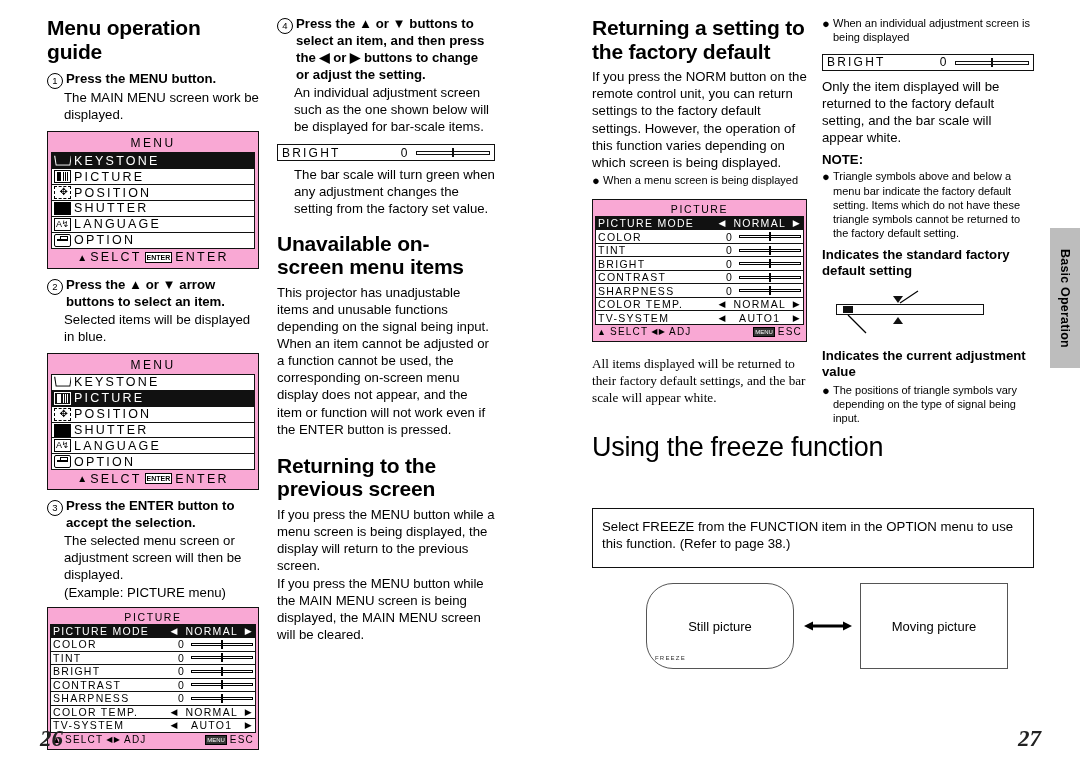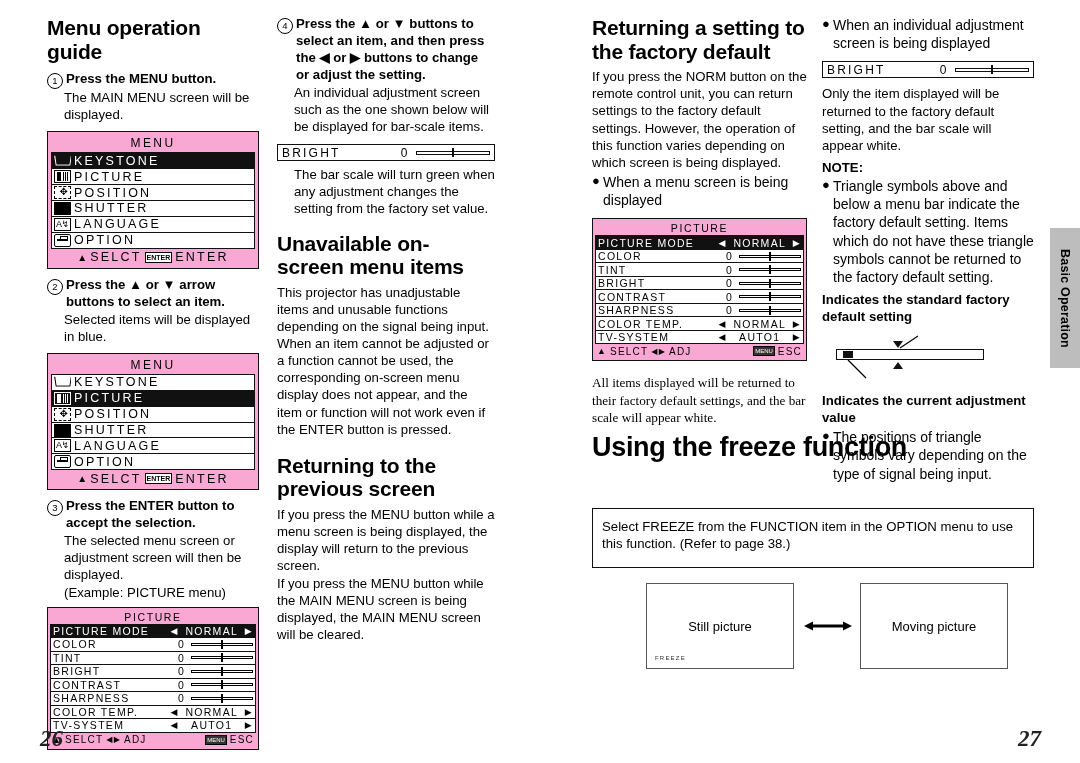--- a/index.html
+++ b/index.html
@@ -29,21 +29,21 @@
   
   h1.section {
     font-size: 21px;
     font-weight: bold;
     margin: 0 0 5px 0;
     line-height: 1.12;
     letter-spacing: -0.2px;
   }
   h1.big {
     font-size: 27px;
-    font-weight: bold;
+    font-weight: normal;
     margin: 0 0 6px 0;
     line-height: 1.12;
     letter-spacing: -0.3px;
   }
   .body-txt {
     font-size: 13.2px;
     line-height: 1.30;
     margin: 0;
   }
   .bold-lead {
@@ -88,21 +88,21 @@
   }
 
   
   .bullet { display: flex; margin-top: 2px; }
   .bullet .dot {
     flex: 0 0 auto;
     width: 11px;
     font-size: 13px;
     line-height: 1.30;
   }
-  .bullet .btxt { flex: 1 1 auto; font-size: 14px; line-height: 1.30; }
+  .bullet .btxt { flex: 1 1 auto; font-size: 11px; line-height: 1.30; }
 
   
   .osd {
     border: 1.6px solid #111;
     background: #f9a8d4;
     font-family: "Liberation Sans", sans-serif;
     padding: 2px 3px 2px 3px;
     box-sizing: border-box;
   }
   .osd-title {
@@ -283,21 +283,21 @@
   .freeze-wrap {
     position: absolute; left: 646px; top: 583px; width: 390px; height: 90px;
   }
   .pic-box {
     position: absolute; top: 0; width: 148px; height: 86px;
     border: 1.3px solid #555; background: #fff;
     font-size: 13px;
     display: flex; align-items: center; justify-content: center;
     box-sizing: border-box;
   }
-  #still-box { left: 0; }
+  #still-box { left: 0; border-radius: 27px; }
   #moving-box { left: 214px; }
   .freeze-label {
     position: absolute; left: 8px; bottom: 7px; font-size: 6px; letter-spacing: 1.2px; color:#333;
   }
   .dbl-arrow {
     position: absolute; left: 158px; top: 37px; width: 48px; height: 12px;
   }
 
   
   .boxed-note {
@@ -339,21 +339,21 @@
 
   <div class="col" id="col1">
     <h1 class="section">Menu operation guide</h1>
 
     <div class="step">
       <div class="num">1</div>
       <div class="txt">
         <p class="bold-lead">Press the MENU button.</p>
       </div>
     </div>
-    <p class="step-sub">The MAIN MENU screen will be displayed.</p>
+    <p class="step-sub">The MAIN MENU screen work be displayed.</p>
 
     <div class="osd" style="margin-top:8px;">
       <div class="osd-title">MENU</div>
       <div class="osd-row sel">
         <span class="ico keystone"></span>
         <span class="lbl">KEYSTONE</span>
       </div>
       <div class="osd-row">
         <span class="ico picture"></span>
         <span class="lbl">PICTURE</span>

